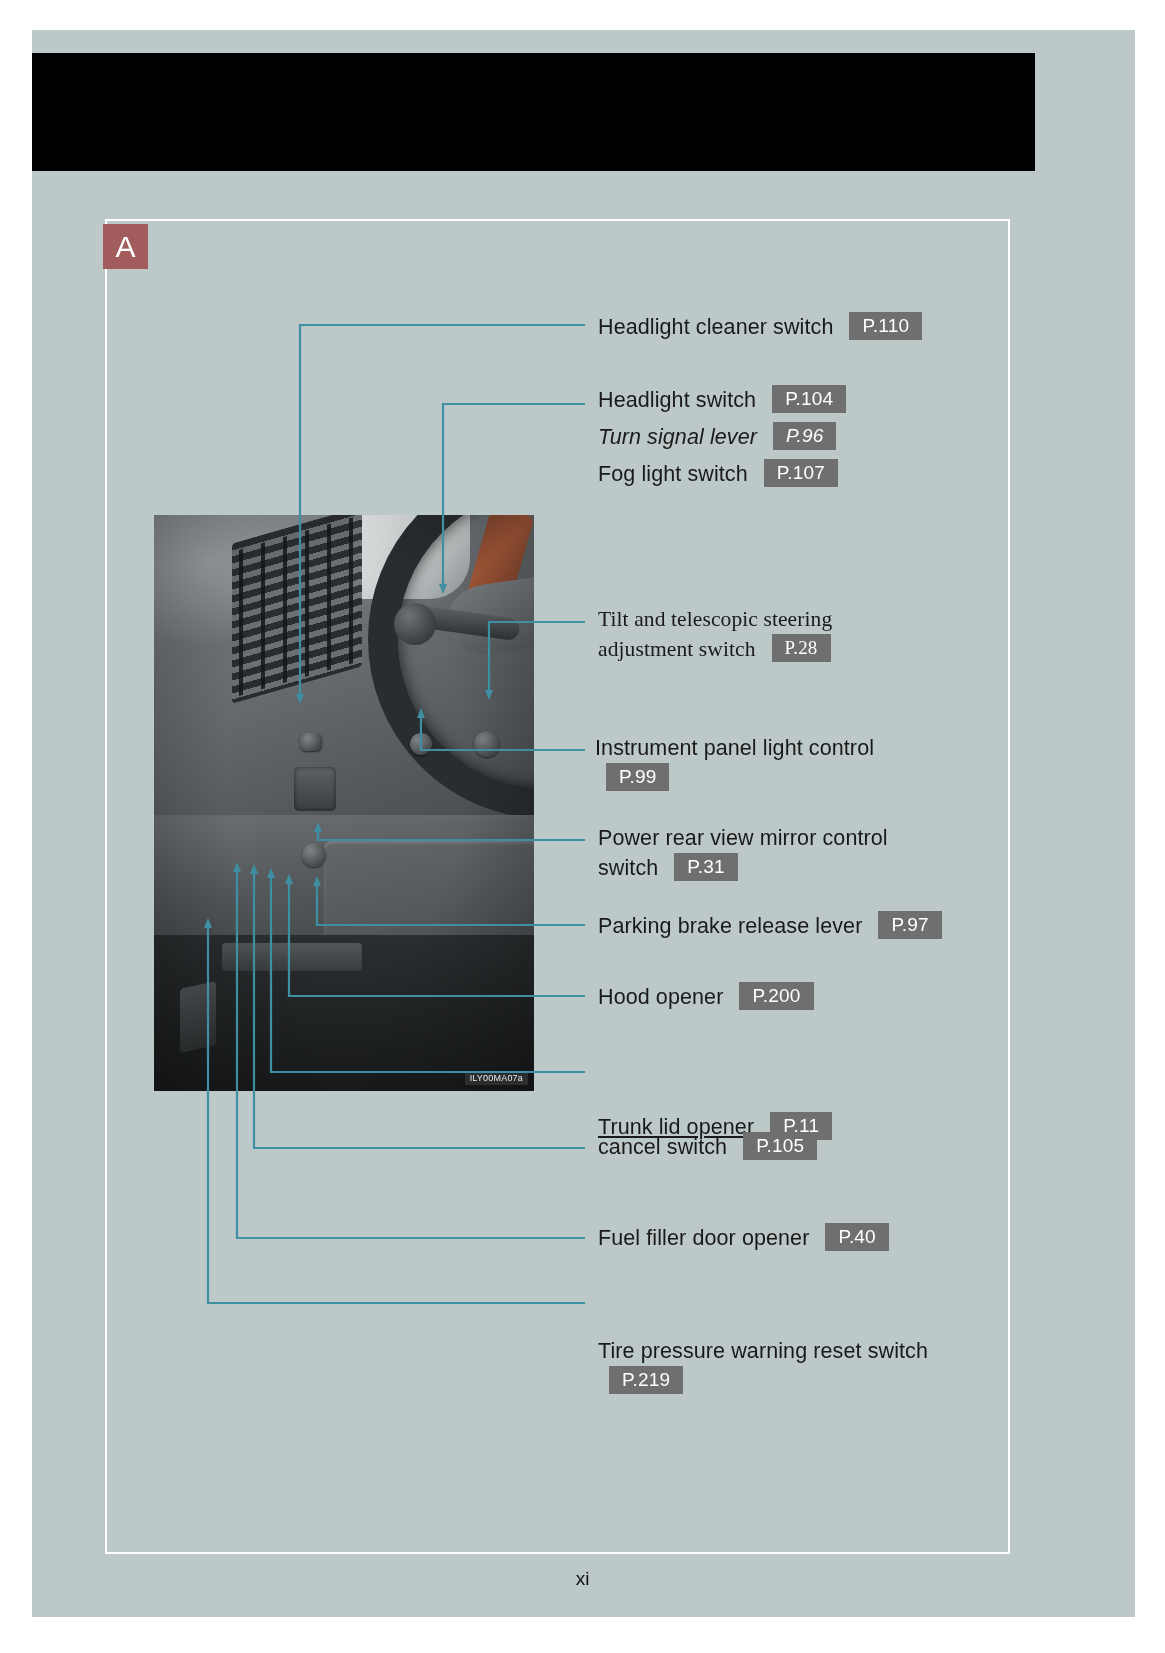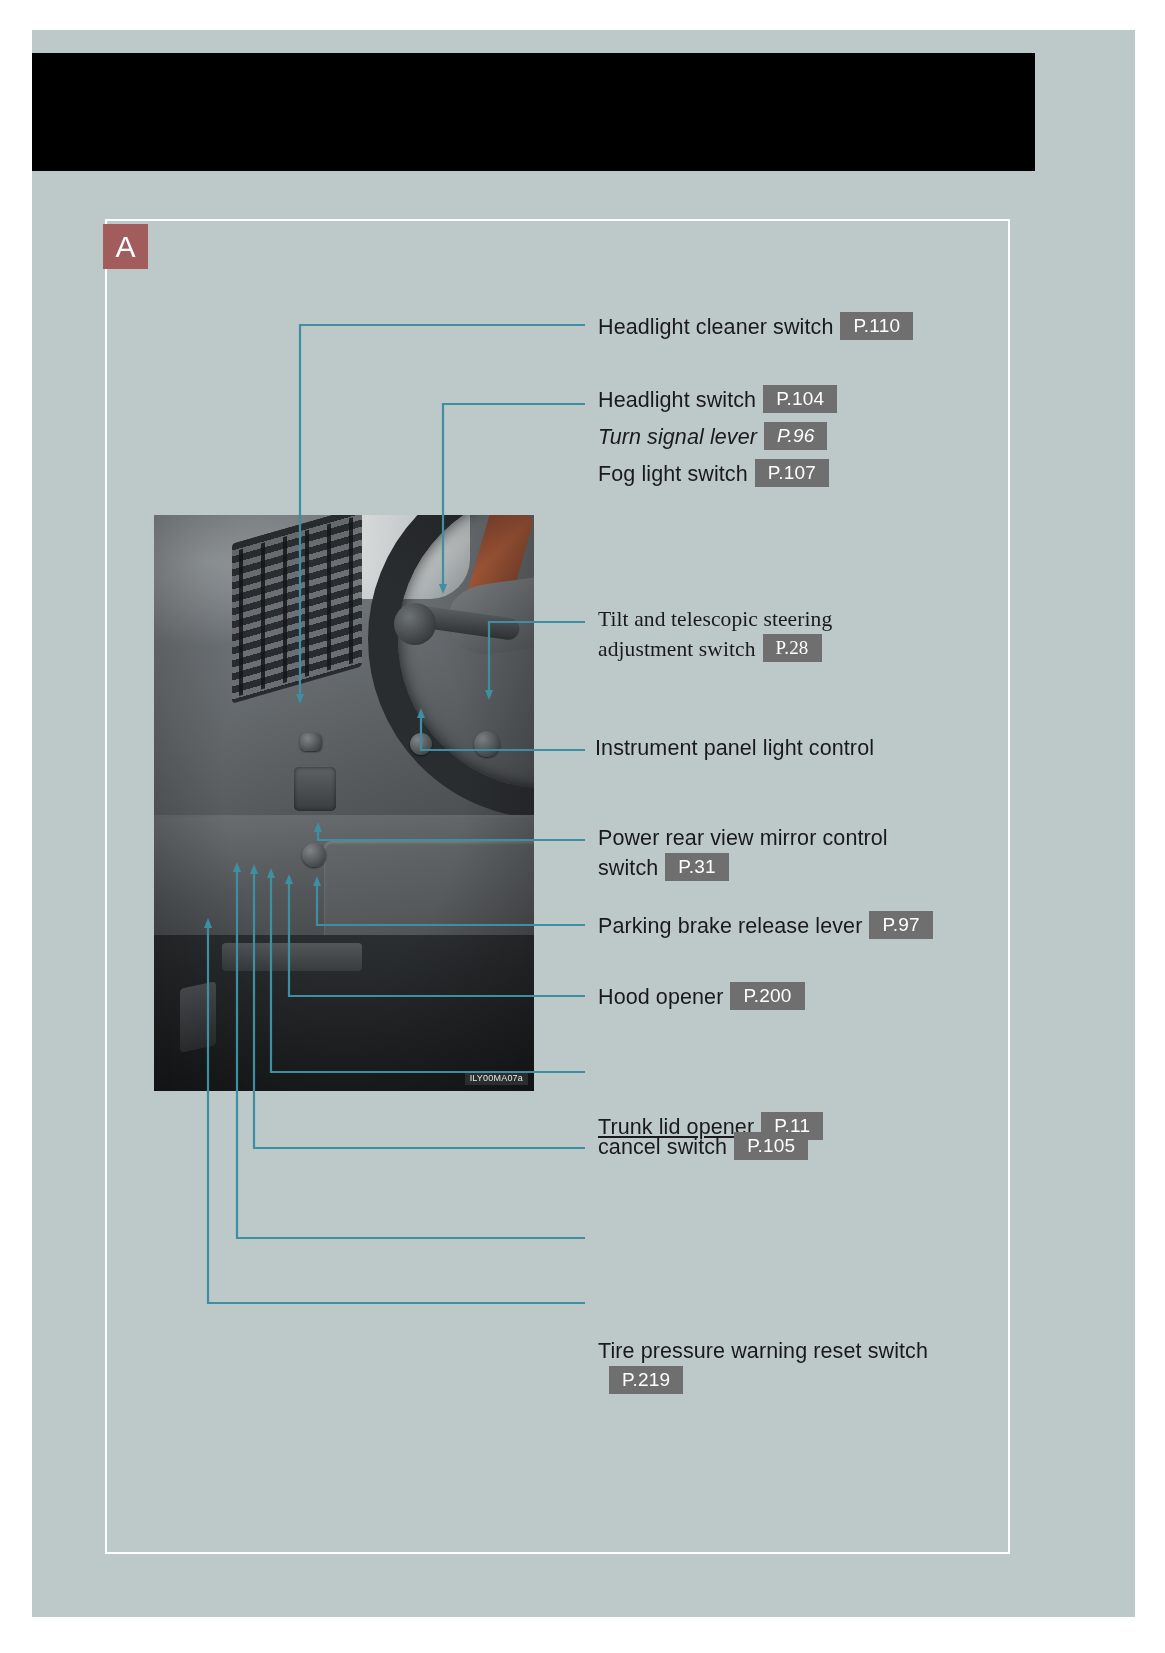--- a/index.html
+++ b/index.html
@@ -279,21 +279,21 @@
   }
   .callout .ln { display: block; }
   .chip {
     display: inline-block;
     background: #6f6f6f;
     color: #ffffff;
     font-size: 19px;
     line-height: 26px;
     padding: 1px 13px 1px 13px;
     vertical-align: 2px;
-    margin-left: 7px;
+    margin-left: 16px;
     letter-spacing: .2px;
   }
   .chip-own { margin-left: 0; }
 
   
   #leaders {
     position: absolute;
     left: 0; top: 0;
     width: 1165px;
     height: 1653px;
@@ -416,20 +416,23 @@
 
   <div class="callout" style="left:598px; top:604px;font-family:Liberation Serif, serif;">
     <span class="ln">Tilt and telescopic steering</span>
     <span class="ln">
       <span>adjustment switch</span><span class="chip">P.28</span>
     </span>
   </div>
 
   <div class="callout" style="left:595px; top:733px;">
     <span class="ln">Instrument panel light control</span>
+    <span class="ln" style="margin-left:11px;">
+      <span class="chip chip-own">P.99</span>
+    </span>
   </div>
 
   <div class="callout" style="left:598px; top:823px;">
     <span class="ln">Power rear view mirror control</span>
     <span class="ln">
       <span>switch</span><span class="chip">P.31</span>
     </span>
   </div>
 
   <div class="callout" style="left:598px; top:911px;">
@@ -449,22 +452,28 @@
       <span>Trunk lid opener</span><span class="chip">P.11</span>
     </span>
   </div>
 
   <div class="callout" style="left:598px; top:1132px;">
     <span class="ln">
       <span>cancel switch</span><span class="chip">P.105</span>
     </span>
   </div>
 
+  <div class="callout" style="left:598px; top:1223px;">
+    <span class="ln">
+      <span>Fuel filler door opener</span><span class="chip">P.40</span>
+    </span>
+  </div>
 
   <div class="callout" style="left:598px; top:1288px;margin-top:48px;">
     <span class="ln">Tire pressure warning reset switch</span>
     <span class="ln" style="margin-left:11px;">
       <span class="chip chip-own">P.219</span>
     </span>
   </div>
 
+  <div id="page-number">xi</div>
 
 </div>
 
 </body></html>

